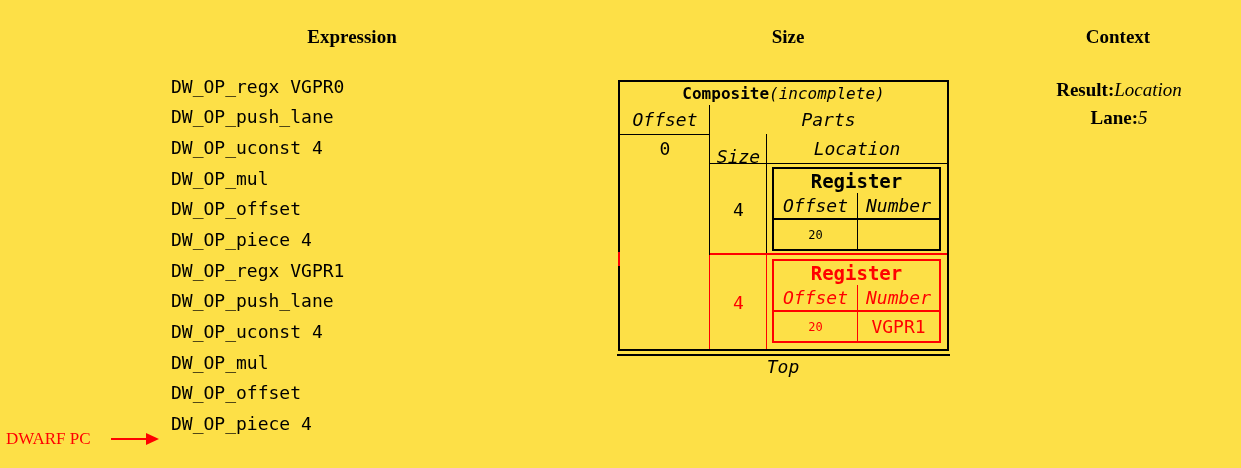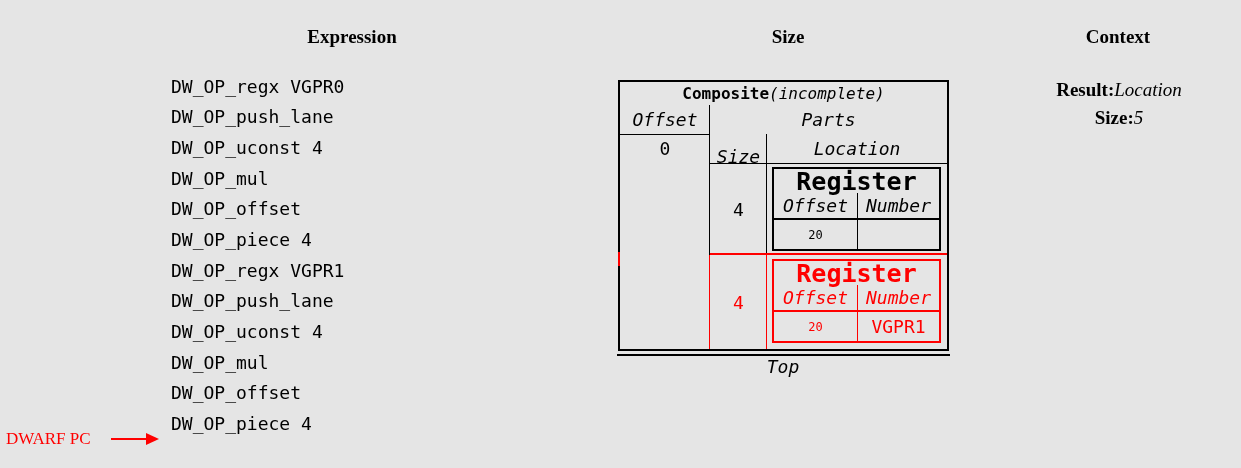--- a/index.html
+++ b/index.html
@@ -1,20 +1,20 @@
 <!DOCTYPE html>
 <html><head>
 <meta charset="utf-8">
 <style>
   html, body { margin: 0; padding: 0; background: #ffffff; }
   #canvas {
     position: relative;
     width: 1241px;
     height: 468px;
-    background: #e5e5e5;
+    background: #fde047;
     font-family: "DejaVu Sans Mono", monospace;
     color: #000000;
     overflow: hidden;
   }
   .cell {
     position: absolute;
     display: flex;
     align-items: center;
     justify-content: center;
     white-space: nowrap;
@@ -68,21 +68,21 @@
   .t-italic { font-style: italic; }
   .t16 { font-size: 16px; }
   .t18 { font-size: 18px; }
   .reg-box {
     position: absolute;
     width: 169px; height: 84px;
     border: 2px solid #000000;
     box-sizing: border-box;
   }
   .reg-box.red { border-color: #ff0000; color: #ff0000; }
-  .reg-title { left: 0; top: 0; width: 165px; height: 24px; font-weight: bold; font-size: 25px; }
+  .reg-title { left: 0; top: 0; width: 165px; height: 24px; font-weight: bold; font-size: 19px; }
   .reg-offhdr { left: 0; top: 24px; width: 83px; height: 25px; font-style: italic; font-size: 18px; }
   .reg-numhdr { left: 84px; top: 24px; width: 81px; height: 25px; font-style: italic; font-size: 18px; }
   .reg-vline { left: 83px; top: 24px; width: 1px; height: 56px; }
   .reg-hline { left: 0; top: 49px; width: 165px; height: 2px; }
   .reg-offval { left: 0; top: 51px; width: 83px; height: 29px; font-size: 12px; }
   .reg-numval { left: 84px; top: 51px; width: 81px; height: 29px; font-size: 18px; }
   .reg-box.red .line { background: #ff0000; }
   .red-text { color: #ff0000; }
   #top-line { position: absolute; left: 617px; top: 354px; width: 333px; height: 1.5px; background: #000000; }
   #top-label {
@@ -176,16 +176,16 @@
     </div>
   </div>
 
   <div id="top-line"></div>
   <div id="top-label">Top</div>
 
   <div class="ctx-line" style="top:79px;">
     <b>Result:</b><i>Location</i>
   </div>
   <div class="ctx-line" style="top:107px;">
-    <b>Size:</b><i>5</i>
+    <b>Lane:</b><i>5</i>
   </div>
 
 </div>
 
 </body></html>

